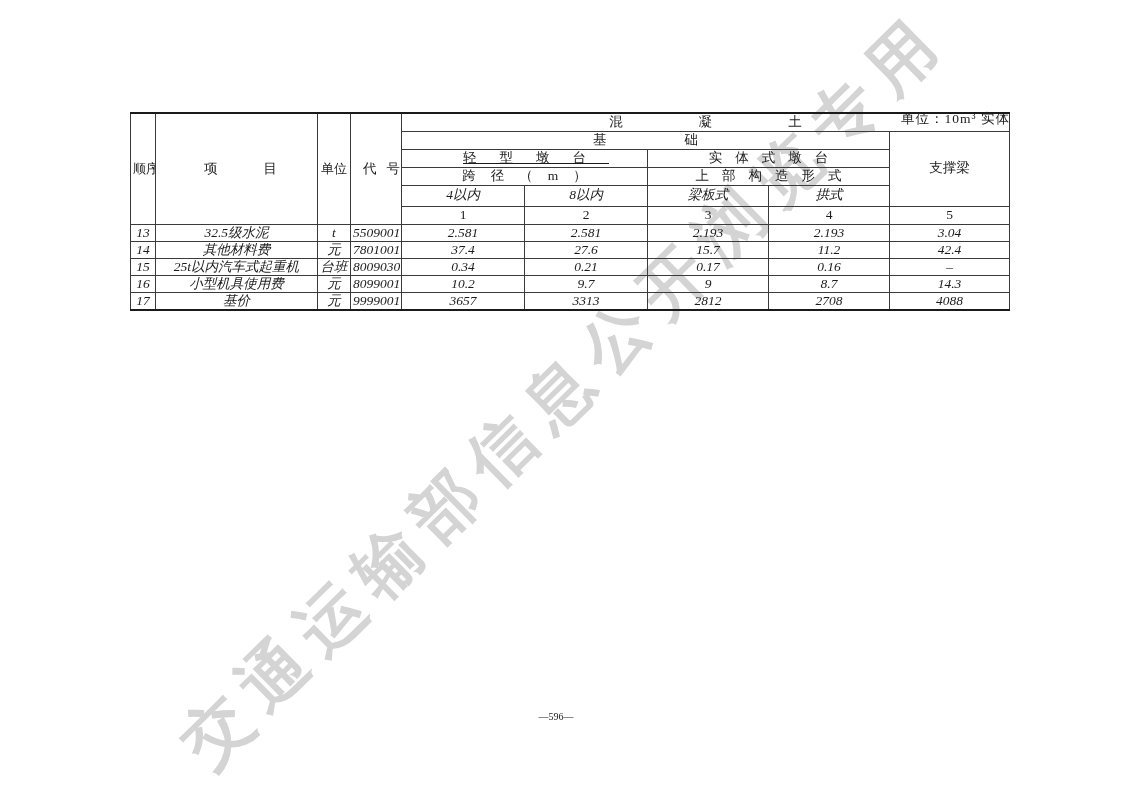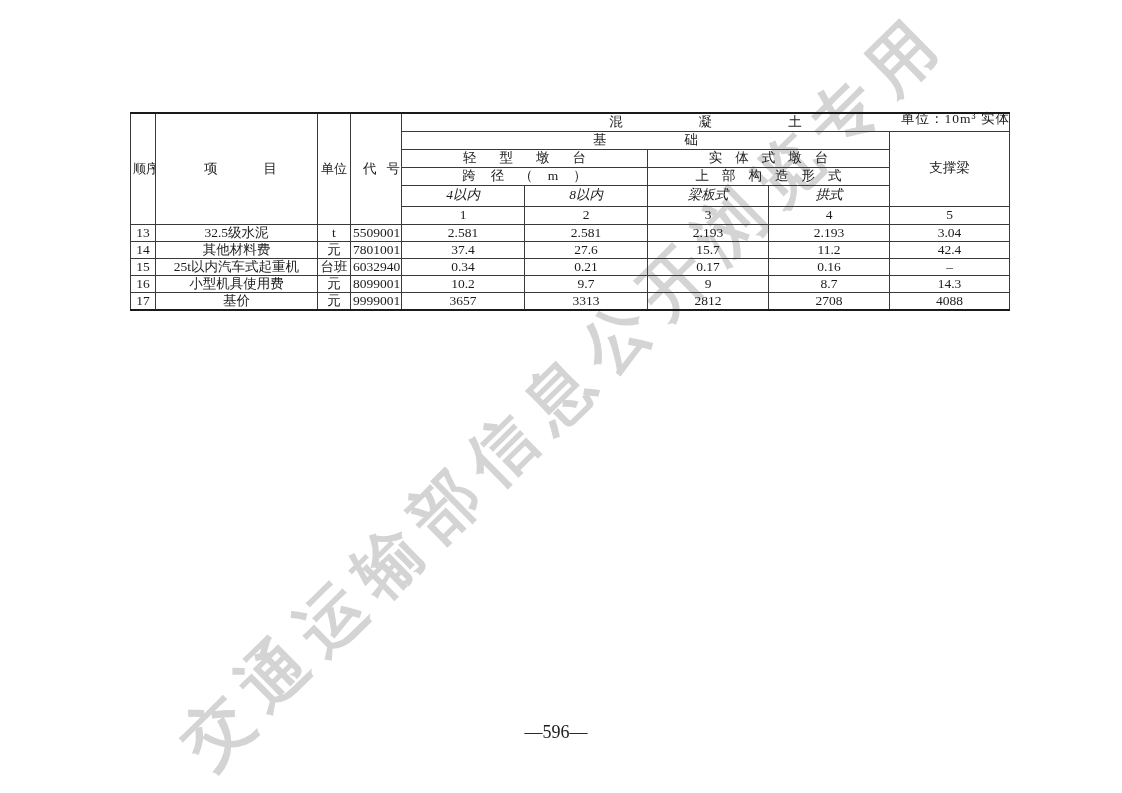--- a/index.html
+++ b/index.html
@@ -52,38 +52,38 @@
     border:1px solid #3a3a3a;
     padding:0 2px;
     text-align:center;
     vertical-align:middle;
     line-height:1.2;
     overflow:hidden;
     white-space:nowrap;
   }
   tr.hrow{height:18px;}
   tr.hrow-tall{height:21px;font-style:italic;}
-  tr.drow{height:17px;}
+  tr.drow{height:17px;font-style:italic;}
   td.vwrap{white-space:normal;word-break:break-all;line-height:1.18;font-size:13px;padding:0 1px;}
   td.left{text-align:left;padding-left:4px;}
   
   .lsA{letter-spacing:76px;text-indent:76px;} 
   .lsB{letter-spacing:78px;text-indent:78px;} 
-  .lsC{letter-spacing:23px;text-indent:23px;} 
+  .lsC{letter-spacing:23px;text-indent:23px;text-decoration:underline;} 
   .lsD{letter-spacing:15px;text-indent:15px;} 
   .lsE{letter-spacing:13px;text-indent:13px;} 
   .lsF{letter-spacing:13px;text-indent:13px;} 
   .lsG{letter-spacing:46px;text-indent:46px;} 
   .lsH{letter-spacing:10px;text-indent:10px;} 
   
   .page-number{
     position:absolute;
-    left:556px;top:732px;
+    left:556px;top:716px;
     transform:translate(-50%,-50%);
-    font-size:18px;
+    font-size:10px;
     z-index:1;
     text-align:center;
   }
 </style>
 </head>
 <body>
 
 <div class="watermark">交通运输部信息公开浏览专用</div>
 
 <div class="unit-note">单位：10m³ 实体</div>
@@ -154,21 +154,21 @@
     <td>37.4</td>
     <td>27.6</td>
     <td>15.7</td>
     <td>11.2</td>
     <td>42.4</td>
   </tr>
   <tr class="drow">
     <td>15</td>
     <td class="left">25t以内汽车式起重机</td>
     <td>台班</td>
-    <td>6032940</td>
+    <td>8009030</td>
     <td>0.34</td>
     <td>0.21</td>
     <td>0.17</td>
     <td>0.16</td>
     <td>–</td>
   </tr>
   <tr class="drow">
     <td>16</td>
     <td class="left">小型机具使用费</td>
     <td>元</td>

